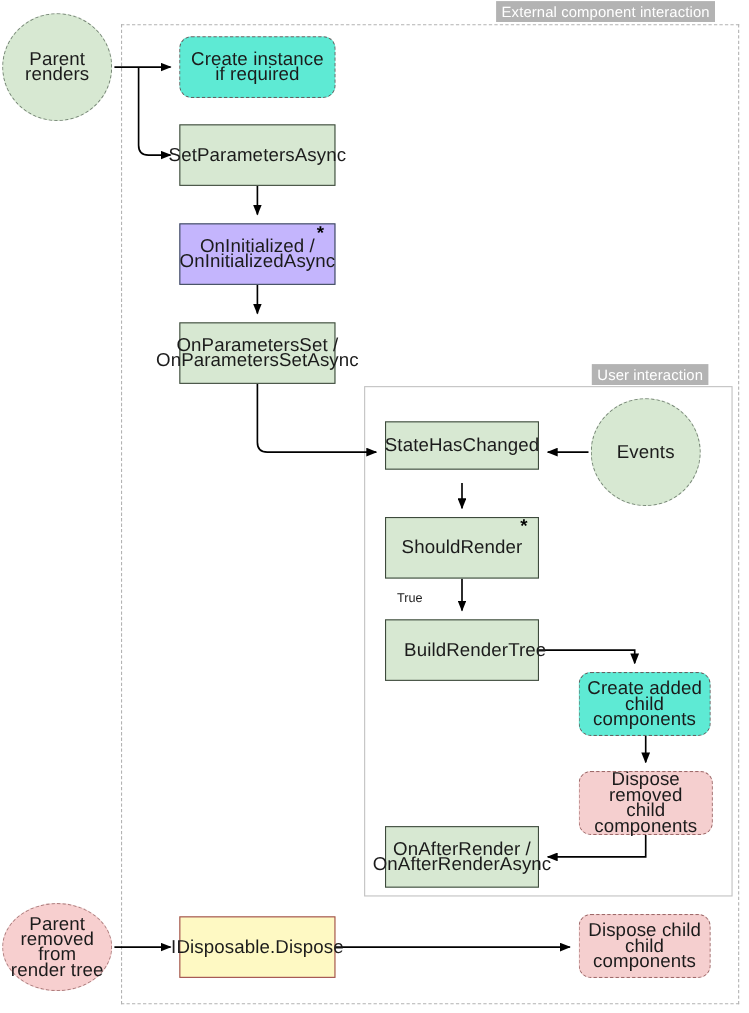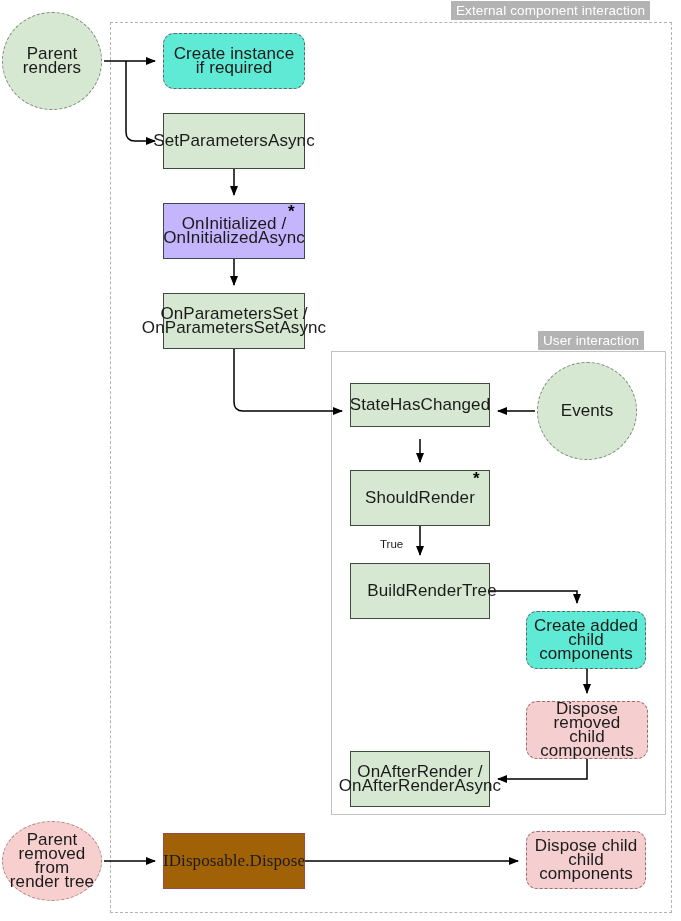--- a/index.html
+++ b/index.html
@@ -33,21 +33,21 @@
     text-align: center;
     font-size: 17px;
     line-height: 14px;
     color: #1b1b1b;
     letter-spacing: 0.1px;
     white-space: pre-line;
   }
   
   .fill-green  { background: #d7e8d2; border: 1.3px solid #3d4a3c; }
   .fill-blue   { background: #c4b5fd; border: 1.3px solid #3c4a58; }
-  .fill-red    { background: #a16207; border: 1.3px solid #9e4a4a; font-family: Liberation Serif, serif; }
+  .fill-red    { background: #fef9c3; border: 1.3px solid #9e4a4a; }
   .fill-gray-d { background: #5eead4; border: 1.5px dashed #636363; border-radius: 11px; }
   .fill-red-d  { background: #f5cfcf; border: 1.5px dashed #9e6a6a; border-radius: 11px; }
   .circle-green{ background: #d7e8d2; border: 1.5px dashed #7a8a79; border-radius: 50%; }
   .circle-red  { background: #f7cfcf; border: 1.5px dashed #b08080; border-radius: 50%; }
 
   
   .group-outer {
     position: absolute;
     box-sizing: border-box;
     border: 1.4px dashed #b3b3b3;
@@ -164,21 +164,21 @@
 
   <div class="node circle-green" style="left:537px; top:362px; width:100px; height:98px;">
     <span>Events</span>
   </div>
 
   <div class="node fill-green" style="left:350px; top:470px; width:140px; height:56px;">
     <span>ShouldRender</span>
   </div>
   <span class="star" style="left:473px; top:470px;">*</span>
 
-  <div class="edge-label" style="left:378px; top:538px;">True</div>
+  <div class="edge-label" style="left:359px; top:538px;">True</div>
 
   <div class="node fill-green" style="left:350px; top:563px; width:140px; height:56px;padding-left:24px;">
     <span>BuildRenderTree</span>
   </div>
 
   <div class="node fill-gray-d" style="left:526px; top:611px; width:120px; height:58px;">
     <span>Create added
 child components</span>
   </div>
 

